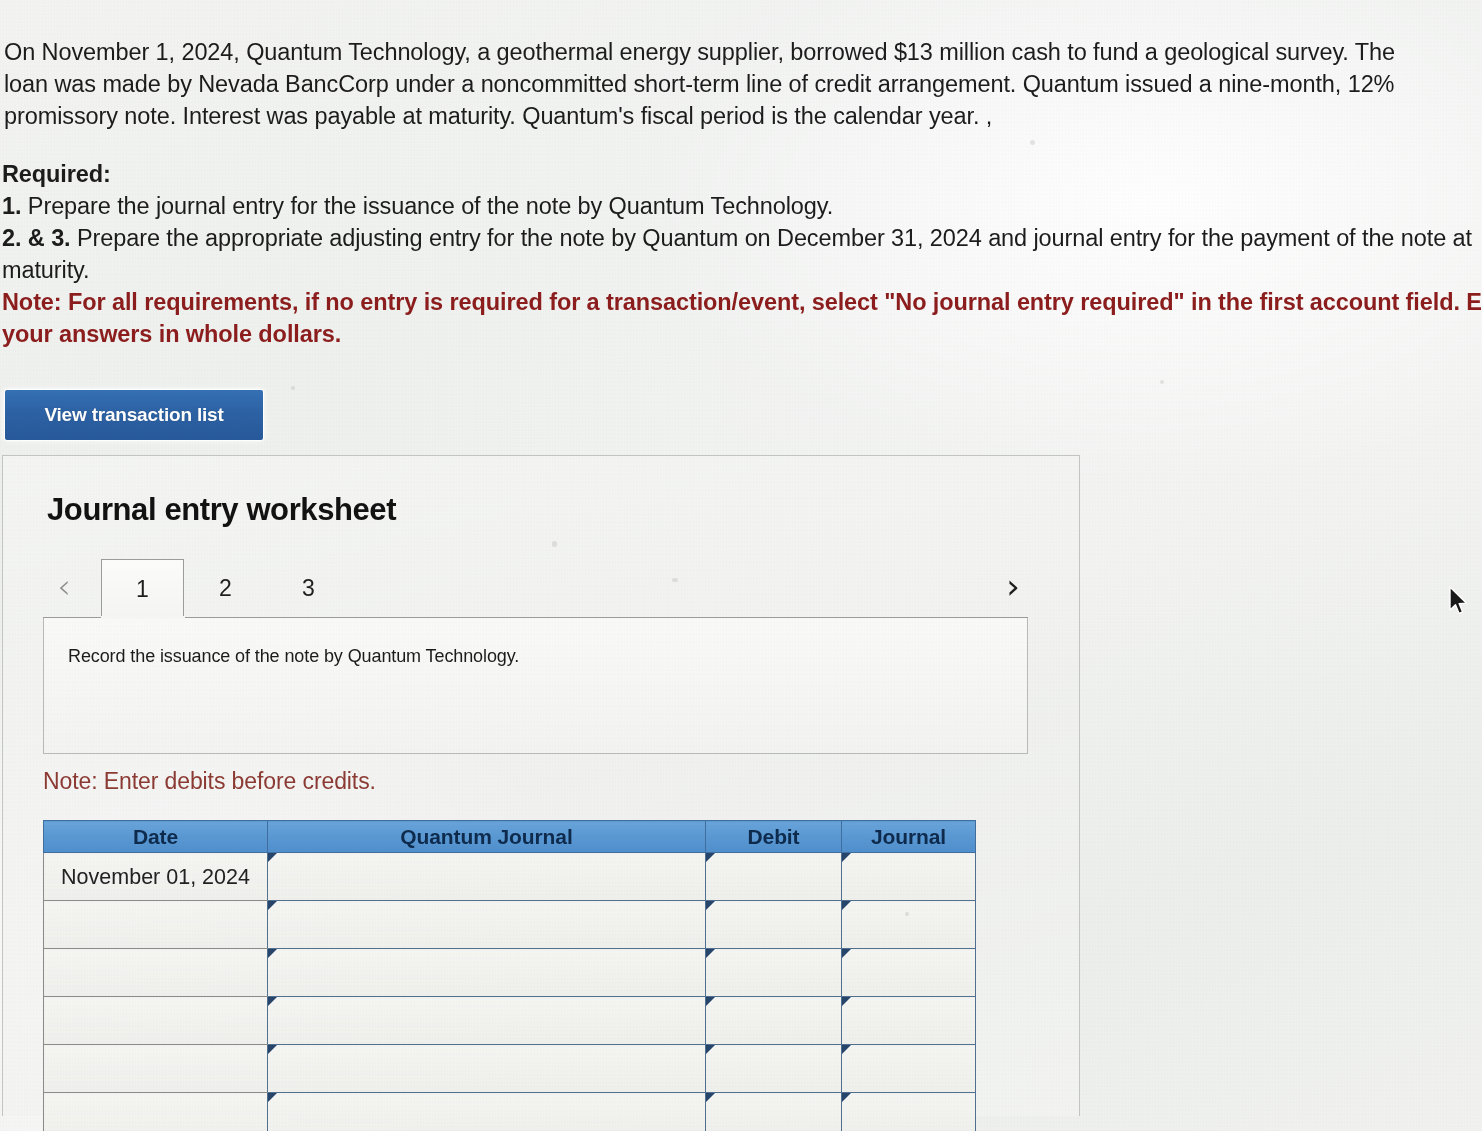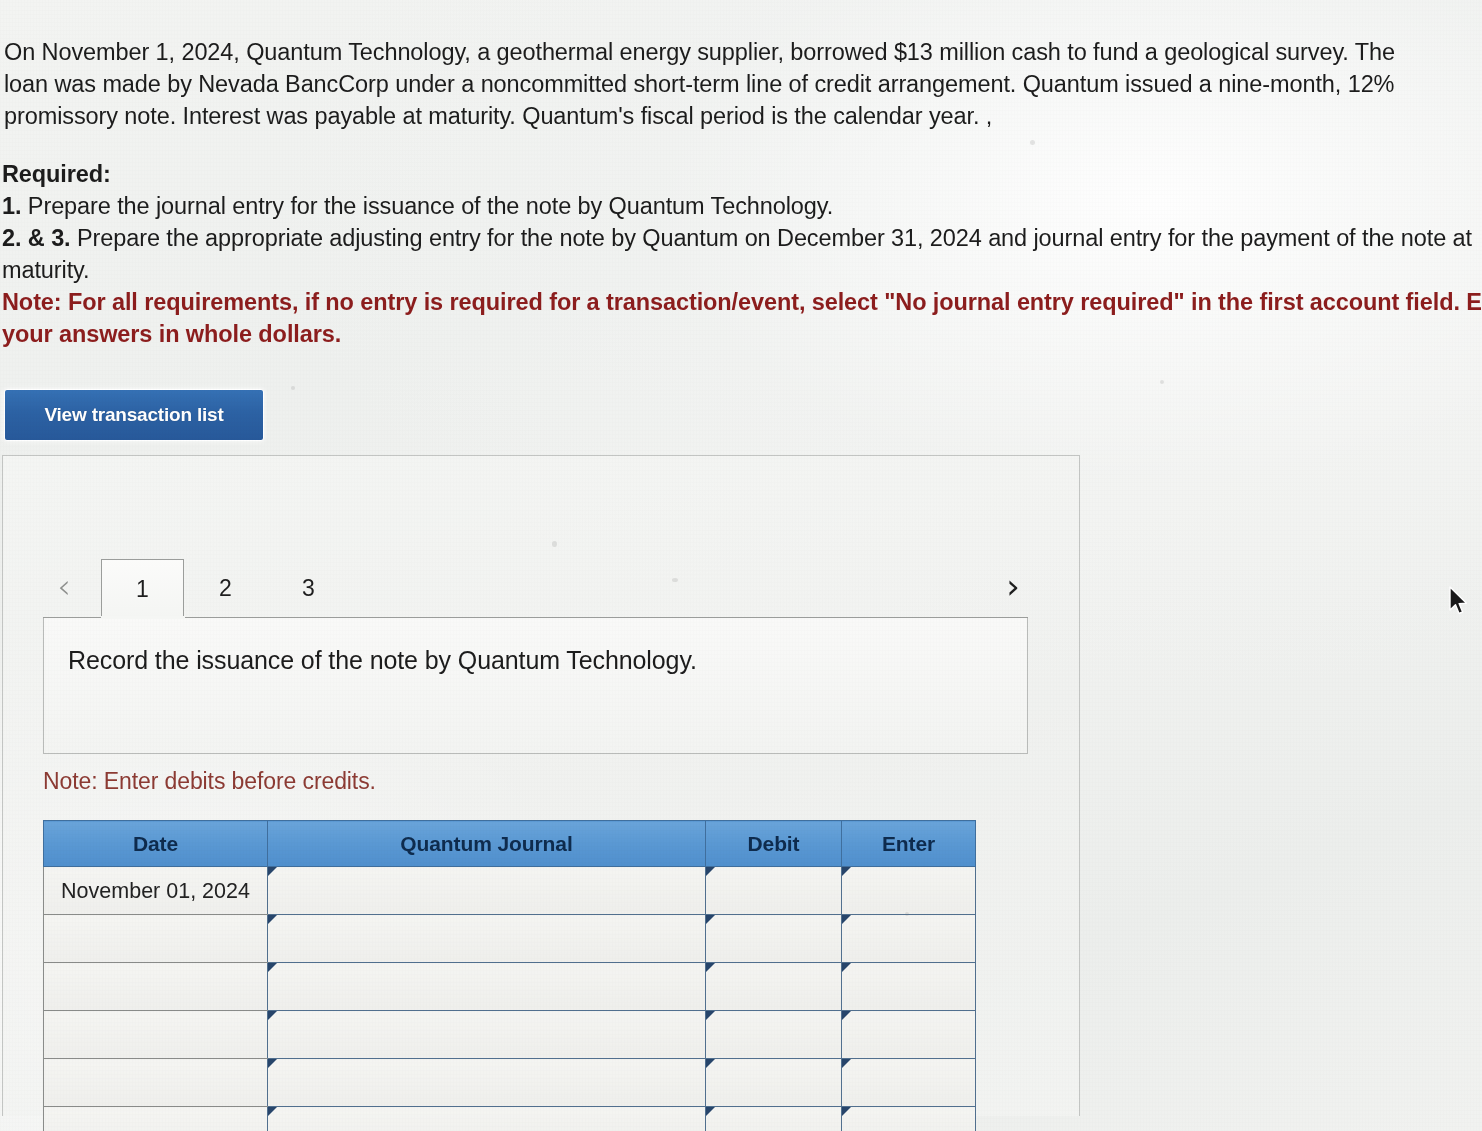--- a/index.html
+++ b/index.html
@@ -190,21 +190,21 @@
     height: 136px;
     border: 1px solid #b9bbb9;
     border-top: none;
     background: linear-gradient(180deg, rgba(250,250,249,0.9) 0%, rgba(243,244,242,0.85) 100%);
     box-sizing: border-box;
   }
   .instr-text {
     position: absolute;
     left: 24px;
     top: 28px;
-    font-size: 25px;
+    font-size: 18px;
     color: #1c1c1c;
     letter-spacing: -0.1px;
   }
 
   .note-debits {
     position: absolute;
     left: 40px;
     top: 312px;
     font-size: 23px;
     color: #8c3a33;
@@ -218,21 +218,21 @@
     top: 364px;
     width: 932px;
     border-collapse: collapse;
     table-layout: fixed;
   }
   .jtable th {
     background: linear-gradient(180deg, #69a4da 0%, #5a98d3 50%, #4f8fcd 100%);
     color: #0e2b4d;
     font-size: 21px;
     font-weight: bold;
-    height: 46px;
+    height: 32px;
     border: 1px solid #3f6f9e;
     letter-spacing: -0.1px;
     text-align: center;
     box-sizing: border-box;
   }
   .jtable td {
     height: 48px;
     box-sizing: border-box;
     background: linear-gradient(180deg, rgba(245,245,242,0.9) 0%, rgba(238,238,235,0.85) 100%);
     font-size: 21.5px;
@@ -295,20 +295,21 @@
     <div class="hdr">Required:</div>
     <div class="req-line"><span class="num">1.</span><span> Prepare the journal entry for the issuance of the note by Quantum Technology.</span></div>
     <div class="req-wrap"><span class="num">2. &amp; 3.</span><span> Prepare the appropriate adjusting entry for the note by Quantum on December 31, 2024 and journal entry for the payment of the note at maturity.</span></div>
     <div class="note req-wrap">Note: For all requirements, if no entry is required for a transaction/event, select "No journal entry required" in the first account field. Enter your answers in whole dollars.</div>
   </div>
 
   <div class="btn-view">View transaction list</div>
 
   <div class="panel">
 
+    <div class="panel-title">Journal entry worksheet</div>
 
     <div class="tabs-wrap">
       <div class="chev chev-left">‹</div>
       <div class="tabstrip">
         <div class="tab active">
             <span>1</span>
           </div>
         <div class="tab">
             <span>2</span>
           </div>
@@ -332,21 +333,21 @@
         <col class="col-date">
           <col class="col-gj">
           <col class="col-debit">
           <col class="col-cred">
       </colgroup>
       <thead>
         <tr>
           <th>Date</th>
           <th>Quantum Journal</th>
           <th>Debit</th>
-          <th>Enter</th>
+          <th>Journal</th>
         </tr>
       </thead>
       <tbody>
         <tr>
           <td class="cell-date">
               <span class="date-text">November 01, 2024</span>
             </td>
           <td class="cell-input"><span class="marker"></span><span></span></td>
           <td class="cell-input"><span class="marker"></span><span></span></td>
           <td class="cell-input"><span class="marker"></span><span></span></td>

